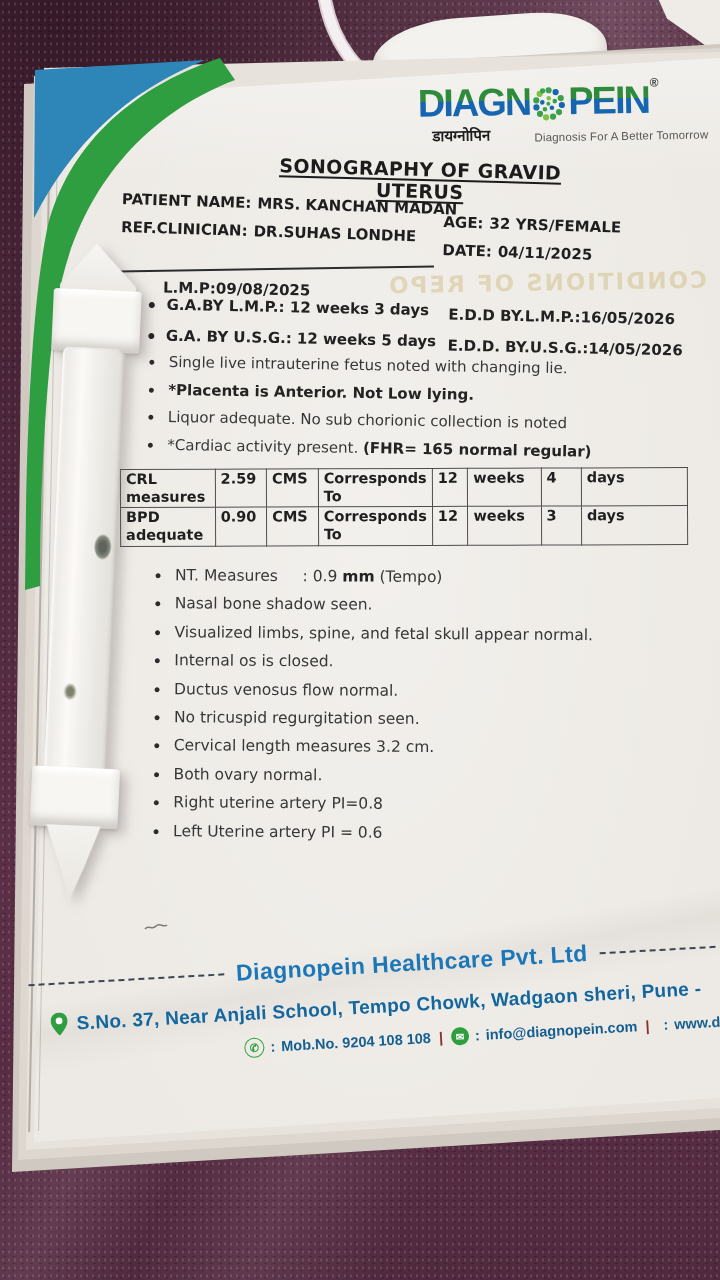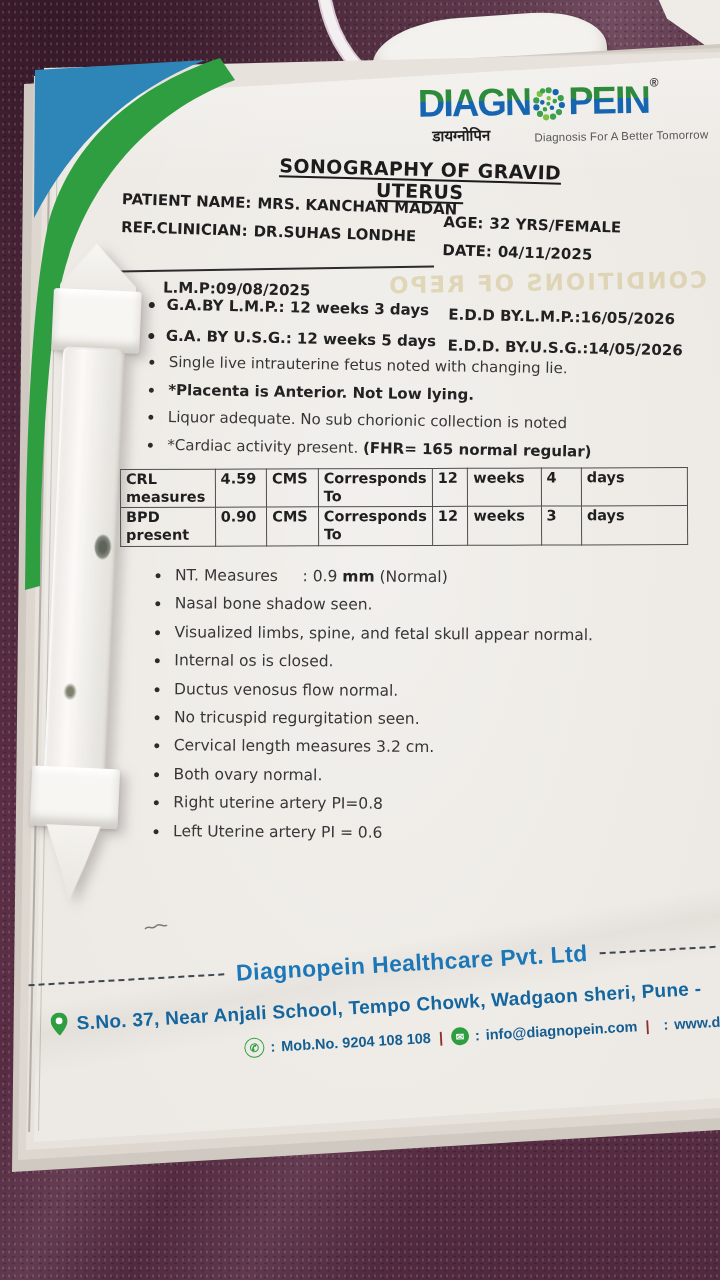--- a/index.html
+++ b/index.html
@@ -243,45 +243,45 @@
           <col style="width:52px">
           <col style="width:106px">
         <col style="width:36px">
           <col style="width:74px">
           <col style="width:42px">
           <col style="width:111px">
       </colgroup>
       <tbody>
         <tr>
           <td>CRL measures</td>
-            <td>4.59</td>
+            <td>2.59</td>
           <td>CMS</td>
             <td>Corresponds To</td>
           <td>12</td>
             <td>weeks</td>
           <td>4</td>
             <td>days</td>
         </tr>
         <tr>
-          <td>BPD present</td>
+          <td>BPD adequate</td>
             <td>0.90</td>
           <td>CMS</td>
             <td>Corresponds To</td>
           <td>12</td>
             <td>weeks</td>
           <td>3</td>
             <td>days</td>
         </tr>
       </tbody>
     </table>
   </div>
 
   <ul class="flist flist2">
     <li>
-        <span><span>NT. Measures&nbsp;&nbsp;&nbsp;&nbsp;&nbsp;: 0.9 </span><span class="b-bold">mm</span><span> (Normal)</span></span>
+        <span><span>NT. Measures&nbsp;&nbsp;&nbsp;&nbsp;&nbsp;: 0.9 </span><span class="b-bold">mm</span><span> (Tempo)</span></span>
       </li>
     <li>
         <span><span>Nasal bone shadow seen.</span><span class="b-bold"></span><span></span></span>
       </li>
     <li>
         <span><span>Visualized limbs, spine, and fetal skull appear normal.</span><span class="b-bold"></span><span></span></span>
       </li>
     <li>
         <span><span>Internal os is closed.</span><span class="b-bold"></span><span></span></span>
       </li>

